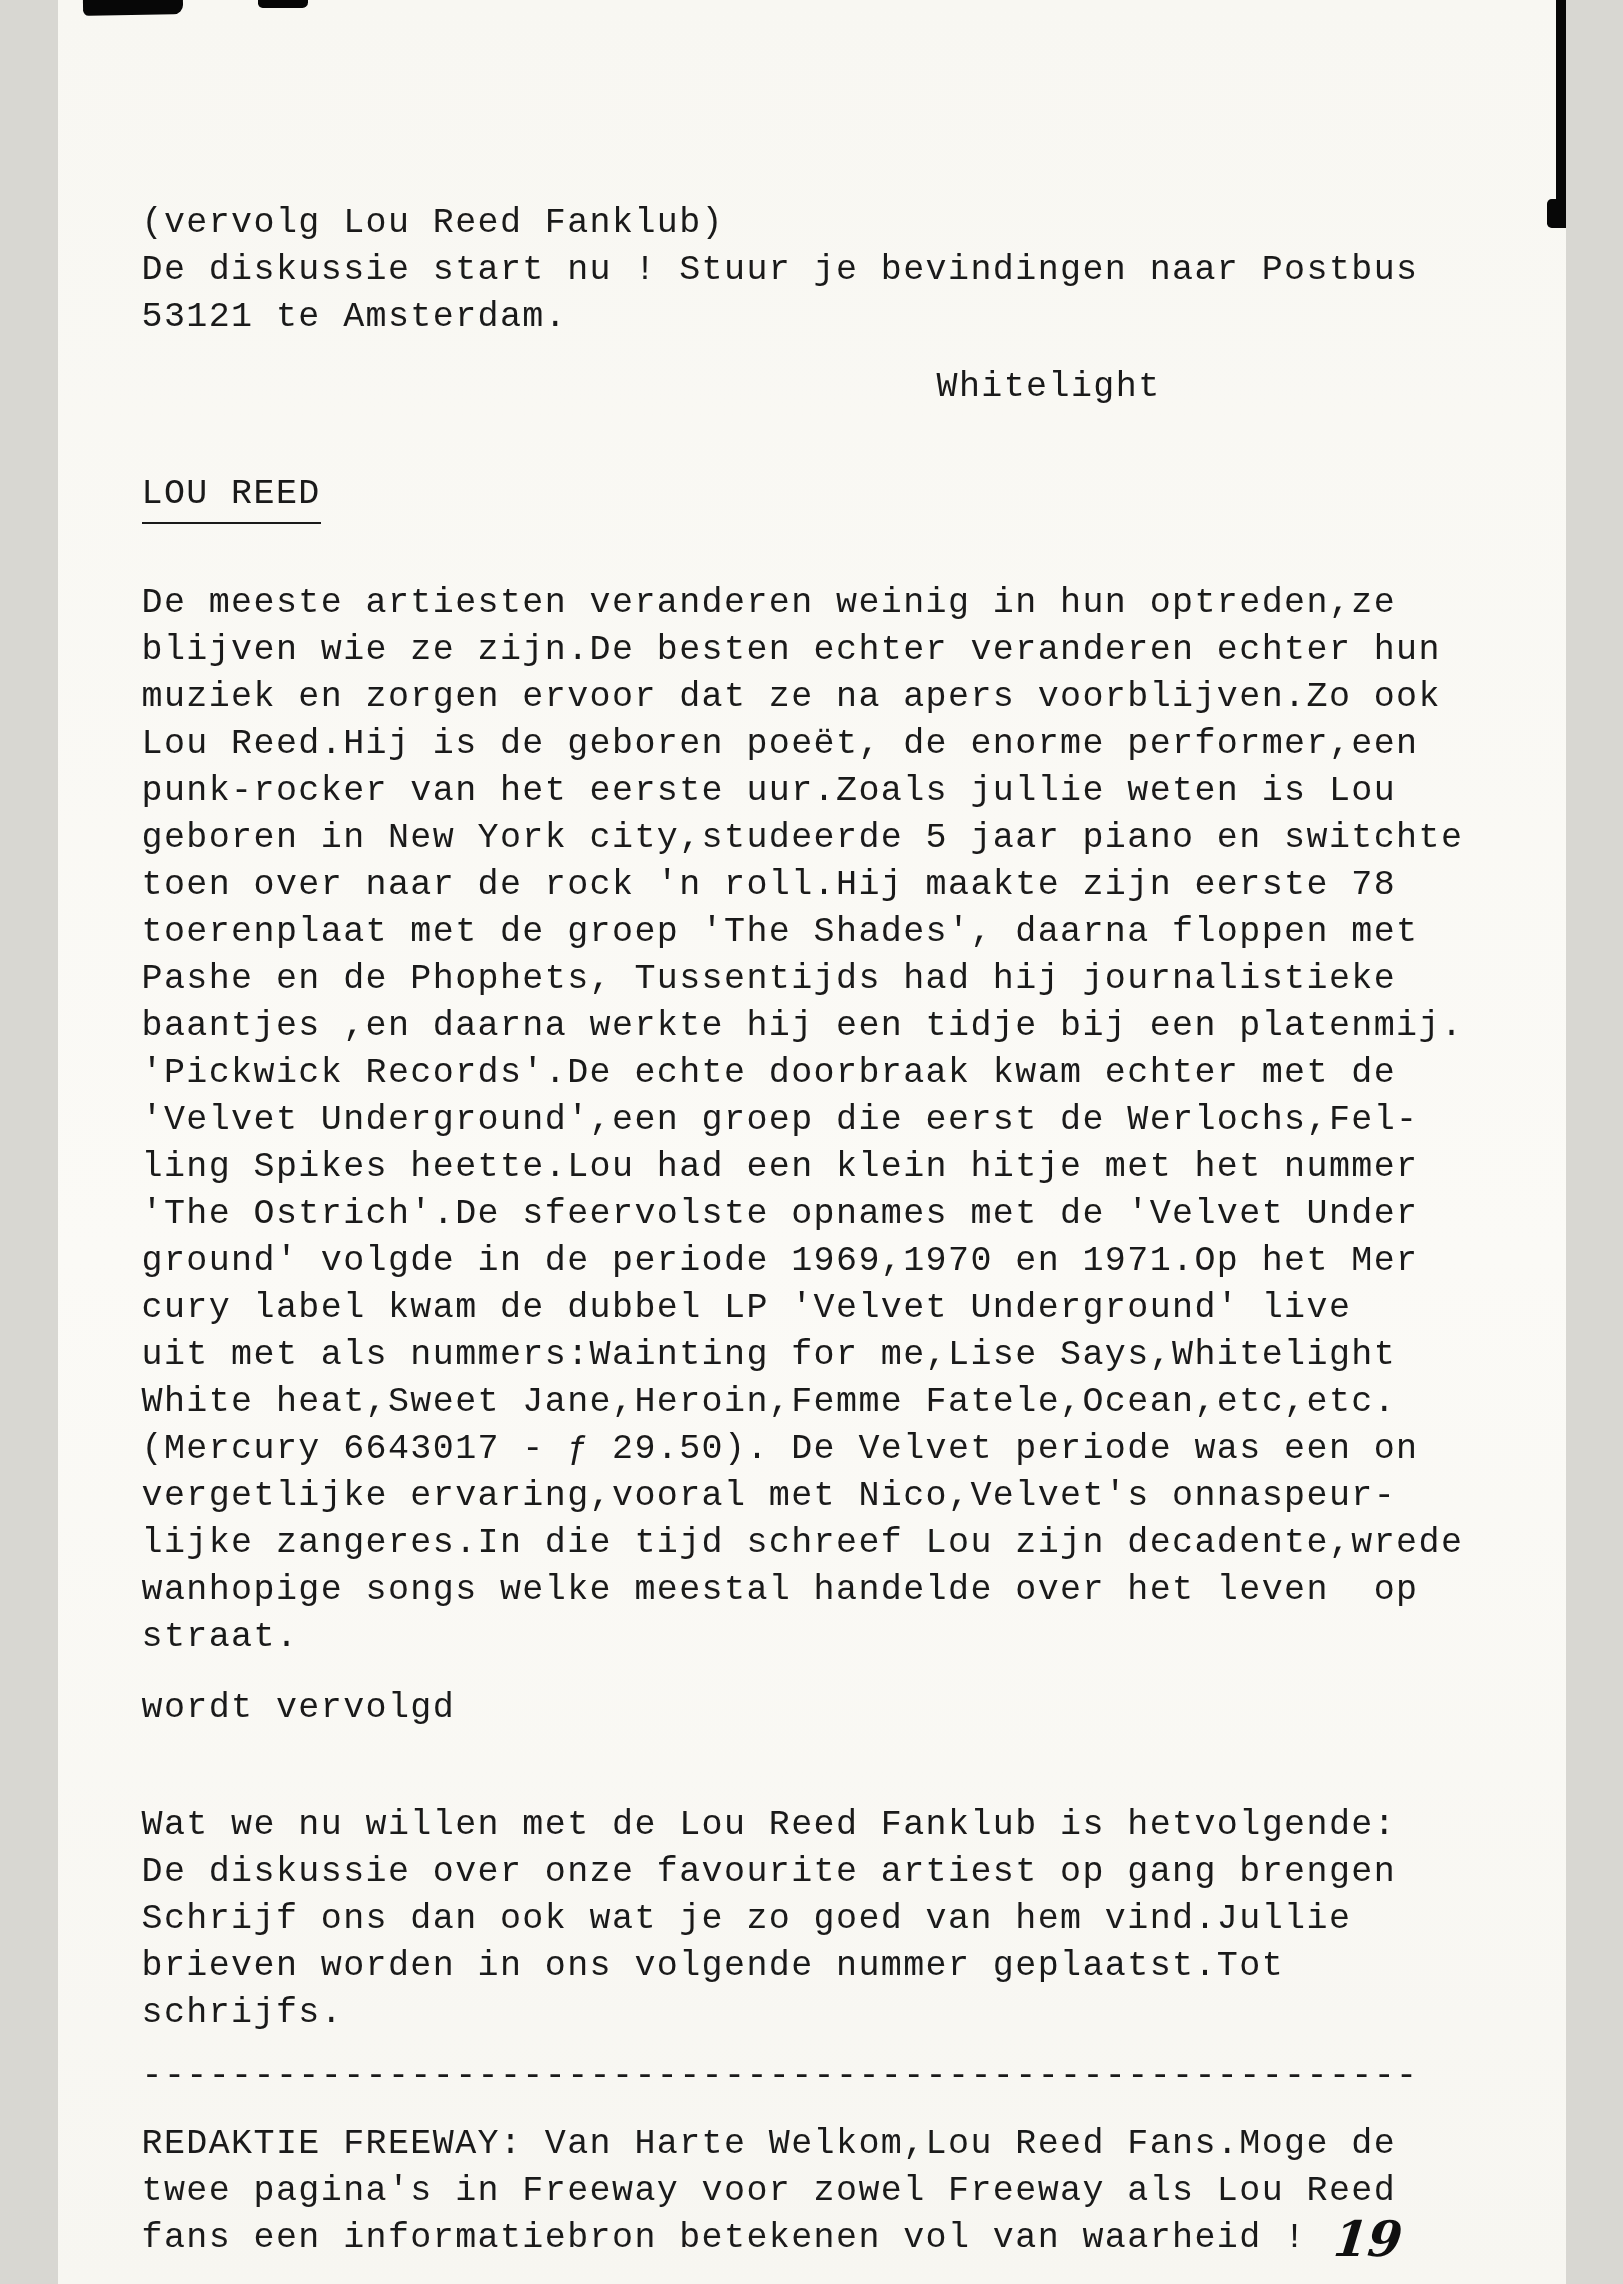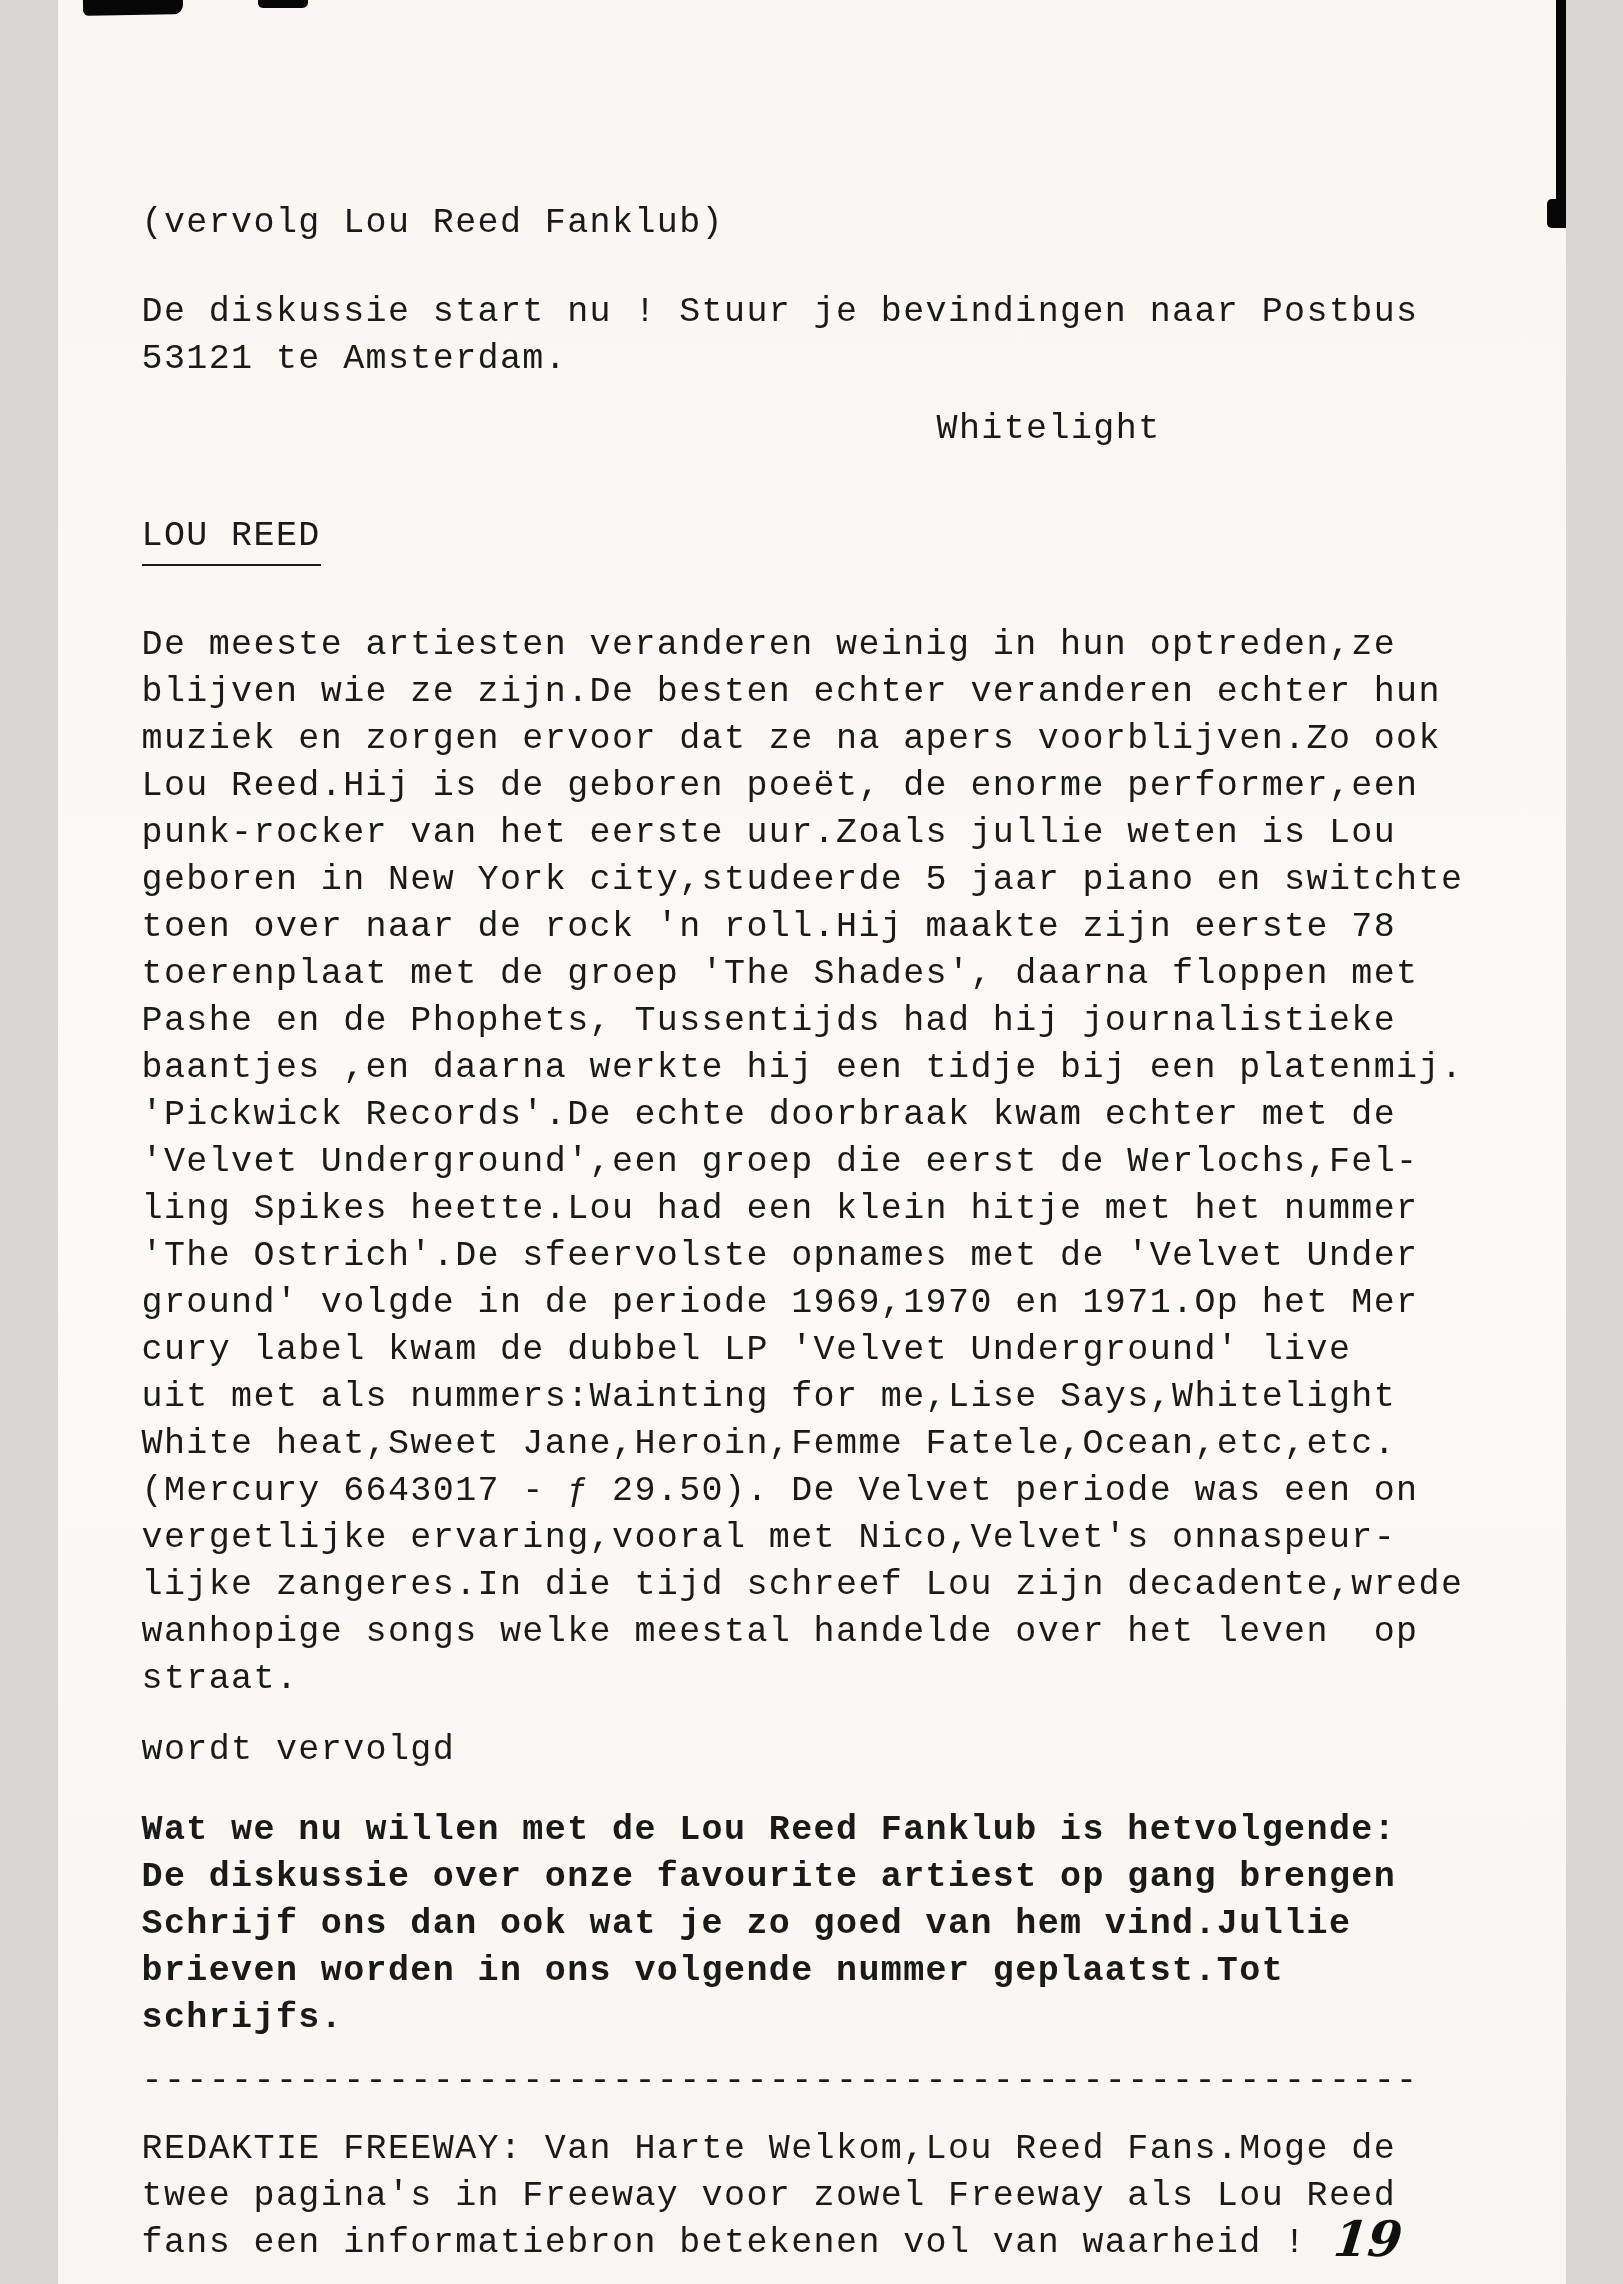--- a/index.html
+++ b/index.html
@@ -16,37 +16,37 @@
     color: #1a1a1a;
   }
   .content { padding: 0 84px; }
   .line {
     font-size: 35px;
     letter-spacing: 1.4px;
     line-height: 47px;
     white-space: pre-wrap;
   }
   .header-note { padding-top: 200px; }
-  .intro { margin-top: 42px; }
+  .intro { }
   .signature { margin-top: 23px; padding-left: 795px; }
   .heading {
     margin-top: 60px;
     font-size: 35px;
     letter-spacing: 1.4px;
     font-weight: normal;
     line-height: 47px;
   }
   .heading .heading-text {
     display: inline-block;
     border-bottom: 2.8px solid #1a1a1a;
     padding-bottom: 4px;
   }
   .body-text { margin-top: 56px; }
   .continuation { margin-top: 24px; width: 1377px; }
-  .outro { margin-top: 33px; font-weight: bold; }
+  .outro { margin-top: 70px; }
   .divider { margin-top: 16.3px; white-space: pre; overflow: hidden; }
   .redaktie { margin-top: 21px; }
   .page-number {
     position: absolute;
     right: 163px;
     bottom: 16.3px;
     font-family: "DejaVu Serif", serif;
     font-style: italic;
     font-weight: bold;
     font-size: 49px;

